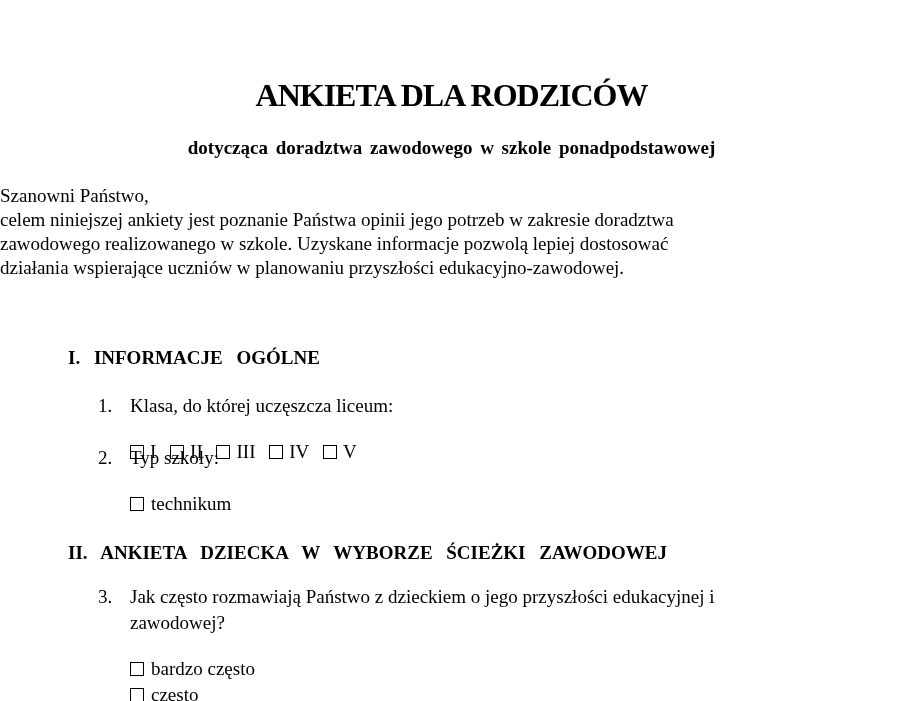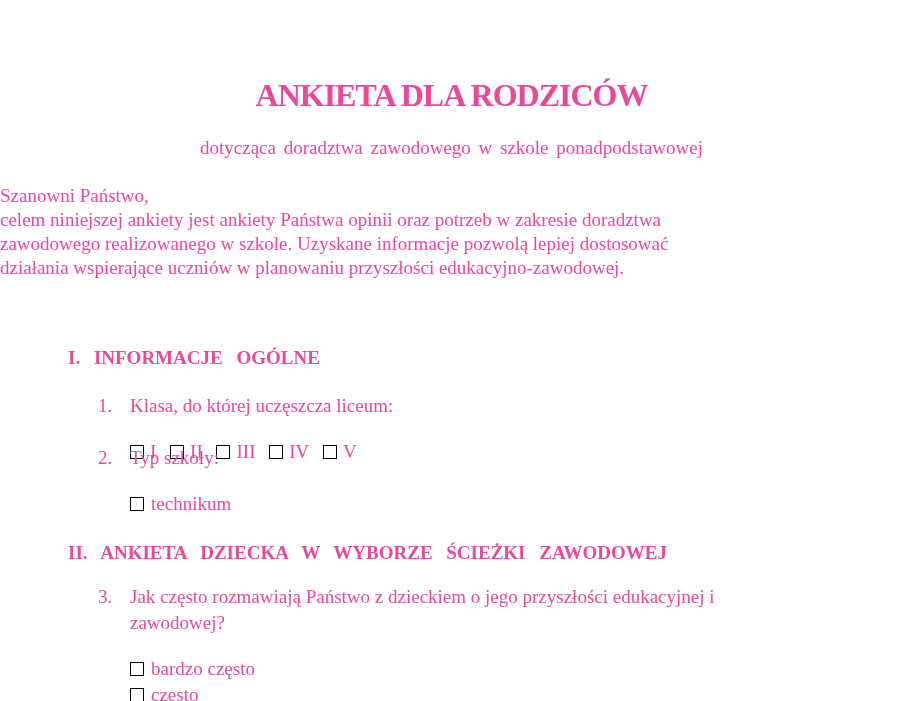--- a/index.html
+++ b/index.html
@@ -3,37 +3,37 @@
 <meta charset="utf-8">
 <style>
   html, body { margin: 0; padding: 0; background: #ffffff; }
   .page {
     position: relative;
     width: 903px;
     height: 701px;
     background: #ffffff;
     overflow: hidden;
     font-family: "Liberation Serif", "DejaVu Serif", serif;
-    color: #ec4899;
+    color: #000000;
   }
   .abs { position: absolute; }
 
   .title {
     top: 77px; left: 0; right: 0;
     text-align: center;
     font-size: 32px;
     font-weight: 700;
     letter-spacing: -1px;
     line-height: 36px;
   }
   .subtitle {
     top: 136px; left: 0; right: 0;
     text-align: center;
     font-size: 19px;
-    font-weight: 400;
+    font-weight: 700;
     word-spacing: 3px;
     line-height: 23px;
   }
   .intro {
     top: 184px; left: 0; right: 0;
     font-size: 19px;
     line-height: 24px;
   }
   .anon {
     top: 301px; left: 68px;
@@ -81,21 +81,21 @@
 <body>
 
 <div class="page">
 
   <div class="abs title">ANKIETA DLA RODZICÓW</div>
 
   <div class="abs subtitle">dotycząca doradztwa zawodowego w szkole ponadpodstawowej</div>
 
   <div class="abs intro">
     <div>Szanowni Państwo,</div>
-    <div>celem niniejszej ankiety jest ankiety Państwa opinii oraz potrzeb w zakresie doradztwa</div>
+    <div>celem niniejszej ankiety jest poznanie Państwa opinii jego potrzeb w zakresie doradztwa</div>
     <div>zawodowego realizowanego w szkole. Uzyskane informacje pozwolą lepiej dostosować</div>
     <div>działania wspierające uczniów w planowaniu przyszłości edukacyjno-zawodowej.</div>
   </div>
 
 
   <div class="abs heading sec1">I. INFORMACJE OGÓLNE</div>
 
   <div class="abs question q1">
     <div class="q-line">
       <span class="q-num">1.</span>

